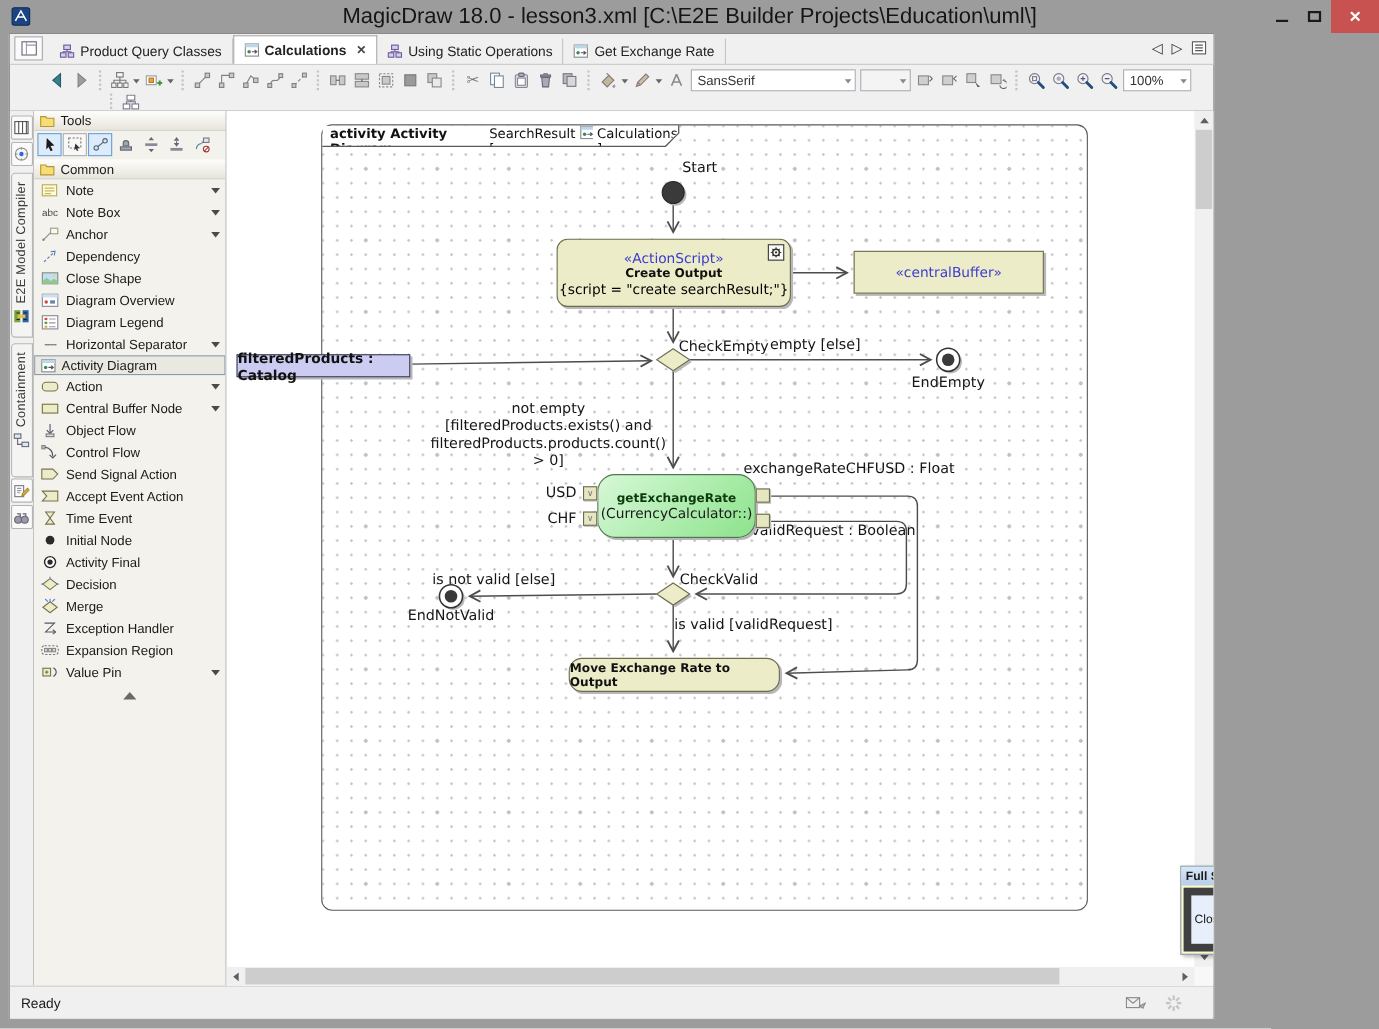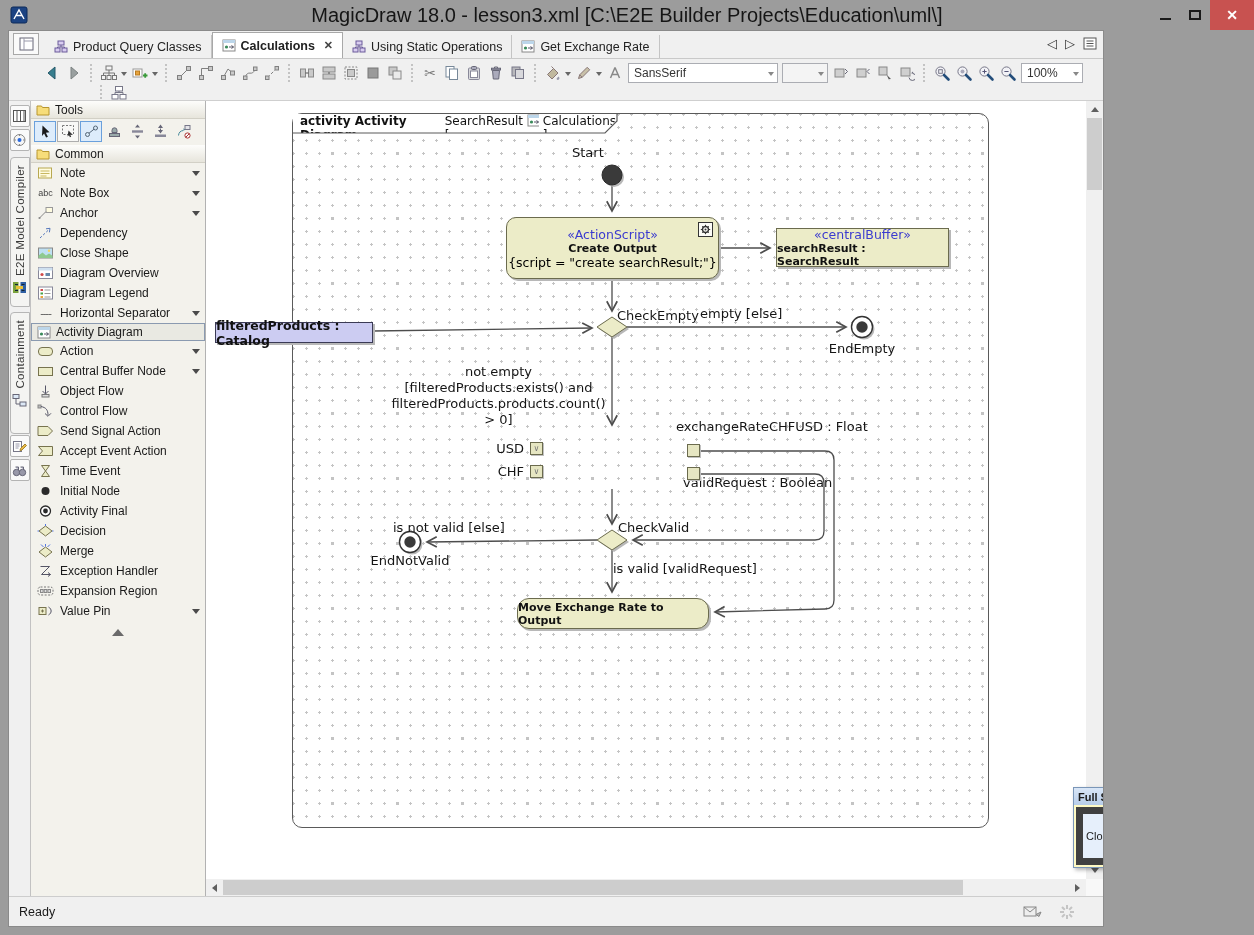--- a/index.html
+++ b/index.html
@@ -778,21 +778,21 @@
         <circle cx="656" cy="226" r="5.7" fill="#3a3a3a"></circle>
 
         <polygon points="408,431 423,441 408,451 393,441" fill="#b8b8b8"></polygon>
         <polygon points="406,429 421,439 406,449 391,439" fill="#ececc8" stroke="#6b6b4e"></polygon>
 
         <circle cx="206" cy="443" r="10.5" fill="#b8b8b8"></circle>
         <circle cx="204" cy="441" r="10.5" fill="#fff" stroke="#333" stroke-width="1.4"></circle>
         <circle cx="204" cy="441" r="5.7" fill="#3a3a3a"></circle>
       </svg>
 
-      <div class="dlabel" style="left:366px;top:44px;width:80px;text-align:left">Start</div>
+      <div class="dlabel" style="left:366px;top:44px;width:80px;text-align:right">Start</div>
       <div class="dlabel" style="left:411px;top:207px">CheckEmpty</div>
       <div class="dlabel" style="left:494px;top:205px">empty [else]</div>
       <div class="dlabel" style="left:616px;top:240px;width:80px;text-align:center">EndEmpty</div>
       <div class="dlabel" style="left:180px;top:263px;width:225px;text-align:center;white-space:normal;line-height:16px">
         <span>not empty [filteredProducts.exists() and</span><br>
         <span>filteredProducts.products.count() &gt; 0]</span>
       </div>
       <div class="dlabel" style="left:276px;top:340px;width:42px;text-align:right">USD</div>
       <div class="dlabel" style="left:276px;top:363px;width:42px;text-align:right">CHF</div>
       <div class="dlabel" style="left:470px;top:318px">exchangeRateCHFUSD : Float</div>
@@ -810,27 +810,30 @@
           <svg width="11" height="11">
               <circle cx="5.5" cy="5.5" r="3" fill="none" stroke="#333" stroke-width="1.4"></circle>
               <circle cx="5.5" cy="5.5" r="1" fill="#333"></circle>
               <path d="M5.5 .8v1.6M5.5 8.6v1.6M.8 5.5h1.6M8.6 5.5h1.6M2.2 2.2l1.1 1.1M8.8 8.8L7.7 7.7M8.8 2.2L7.7 3.3M2.2 8.8l1.1-1.1" stroke="#333"></path>
             </svg>
         </span>
       </div>
 
       <div class="dnode" style="left:570px;top:127px;width:173px;height:39px">
         <span class="stereo">«centralBuffer»</span>
-        <span class="nname">searchResult : SearchResult</span>
       </div>
 
       <div class="dnode" style="left:9px;top:221px;width:158px;height:21px;background:#ccccf2;border-color:#3a3a55">
         <span class="nname" style="font-size:12.5px">filteredProducts : Catalog</span>
       </div>
 
+      <div class="dnode" style="left:337px;top:330px;width:144px;height:58px;border-radius:16px;background:linear-gradient(135deg,#d7f8d7,#8ce38c);border-color:#4a7a4a">
+        <span class="nname" style="color:#0c3a0c">getExchangeRate</span>
+        <span style="font-size:12.5px;color:#1a1a1a">(CurrencyCalculator::)</span>
+      </div>
       <div class="pin" style="left:324px;top:341px">∨</div>
       <div class="pin" style="left:324px;top:364px">∨</div>
       <div class="pin" style="left:481px;top:343px"></div>
       <div class="pin" style="left:481px;top:366px"></div>
 
       <div class="dnode" style="left:311px;top:497px;width:192px;height:31px;border-radius:12px">
         <span class="nname">Move Exchange Rate to Output</span>
       </div>
 
       <div class="popup">

